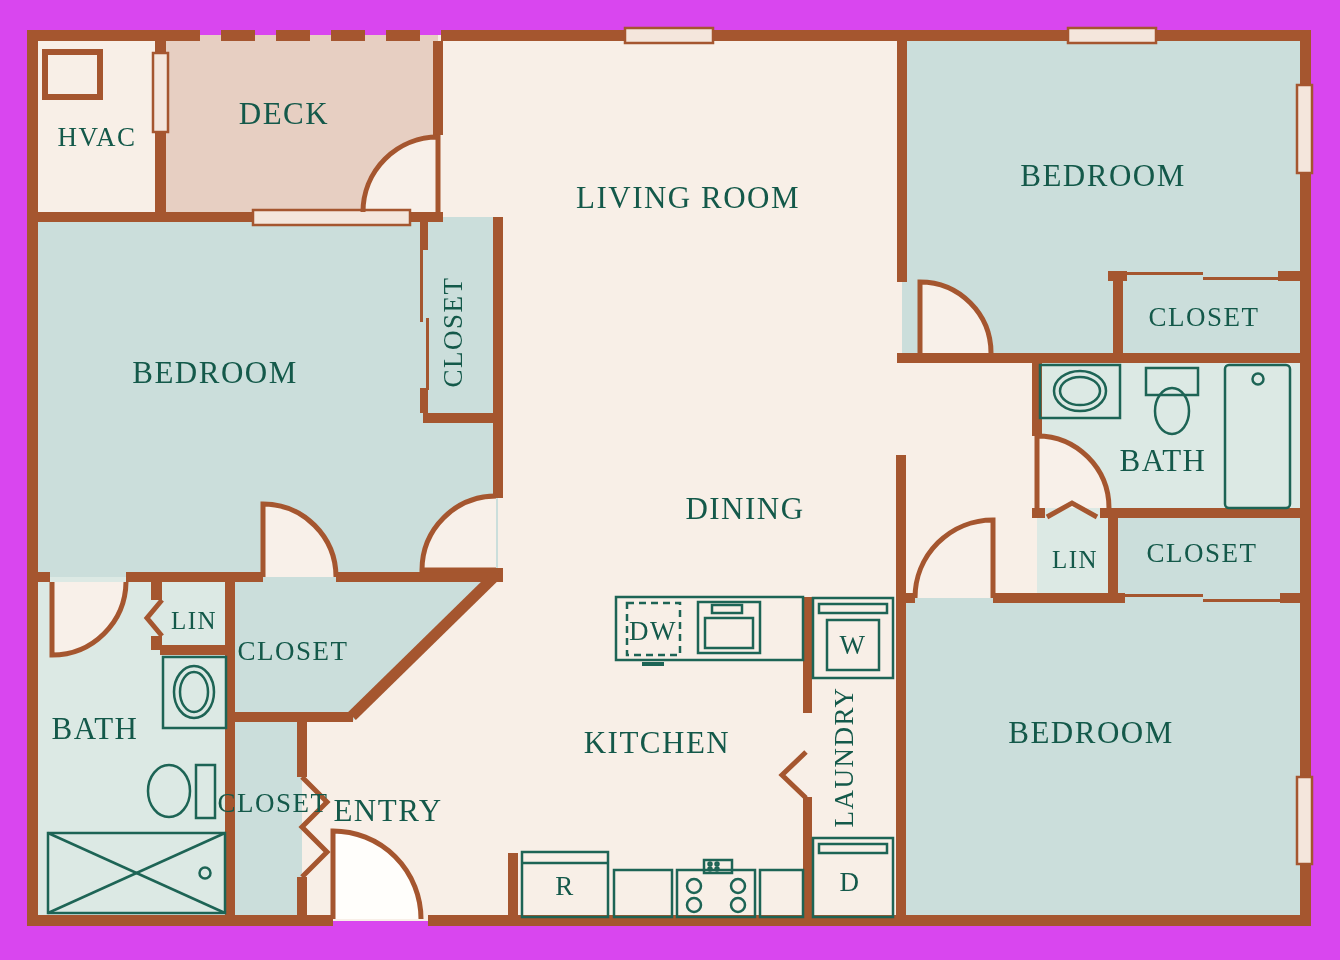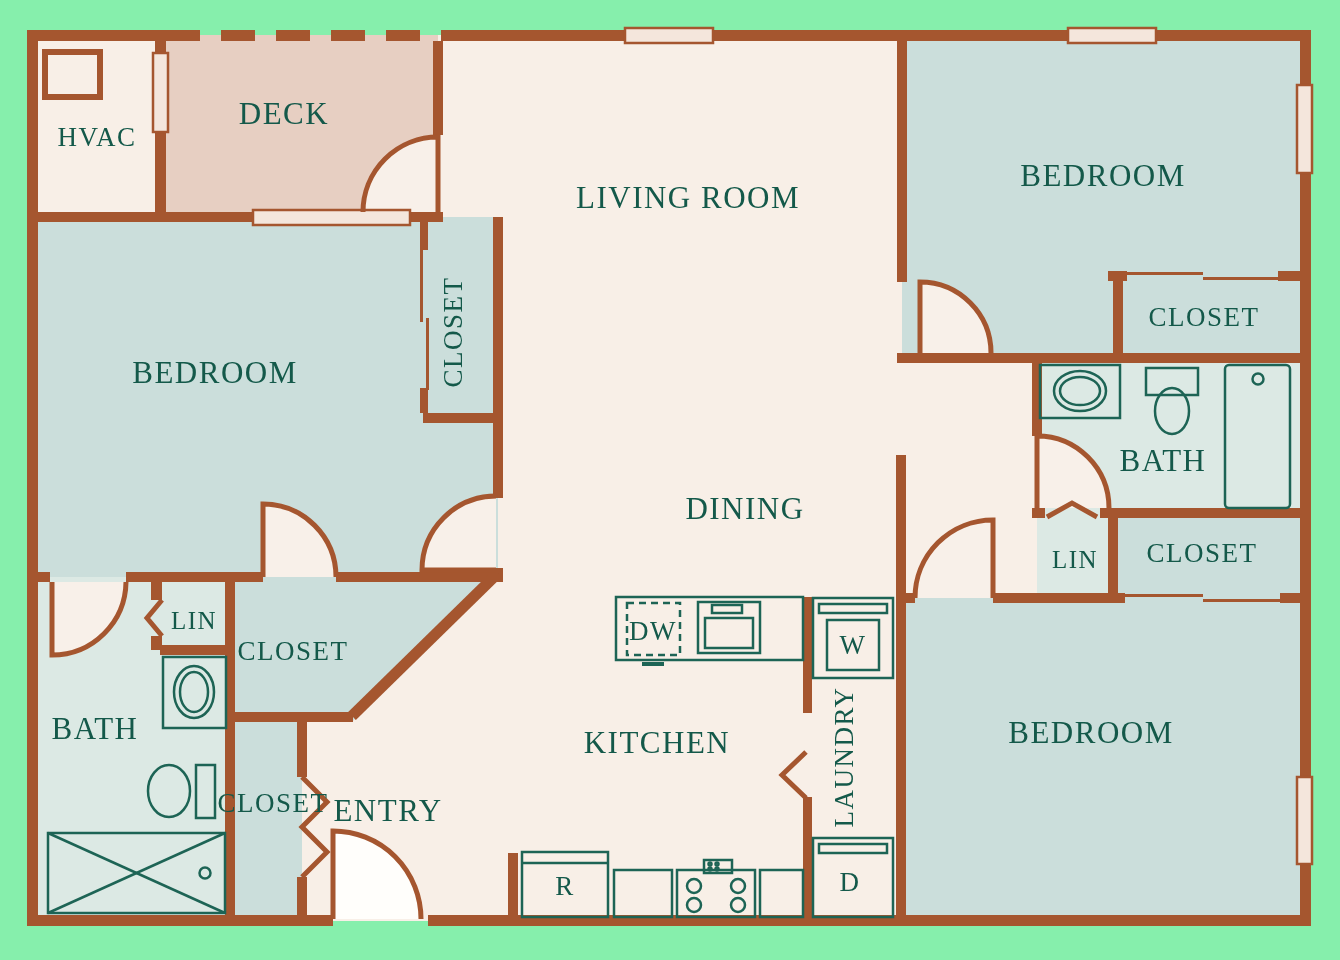--- a/index.html
+++ b/index.html
@@ -1,16 +1,16 @@
 <!DOCTYPE html>
 <html><head>
 <meta charset="utf-8">
 <style>
   html,body{margin:0;padding:0;background:#FDFCF9;}
-  .stage{position:relative;width:1340px;height:960px;background:#86efac;overflow:hidden;
+  .stage{position:relative;width:1340px;height:960px;background:#d946ef;overflow:hidden;
          font-family:"Liberation Serif", serif;}
   svg{display:block}
   text{fill:#14594A;font-family:"Liberation Serif", serif;letter-spacing:1.5px;}
   .lbl-main{font-size:31px;}
   .lbl-mid{font-size:27px;}
   .lbl-sm{font-size:25px;}
   .wall{fill:#A5562F;}
   .door{stroke:#A5562F;stroke-width:5;fill:none;}
   .swing{fill:#F8F0E9;}
   .swing-white{fill:#FFFEFB;}

